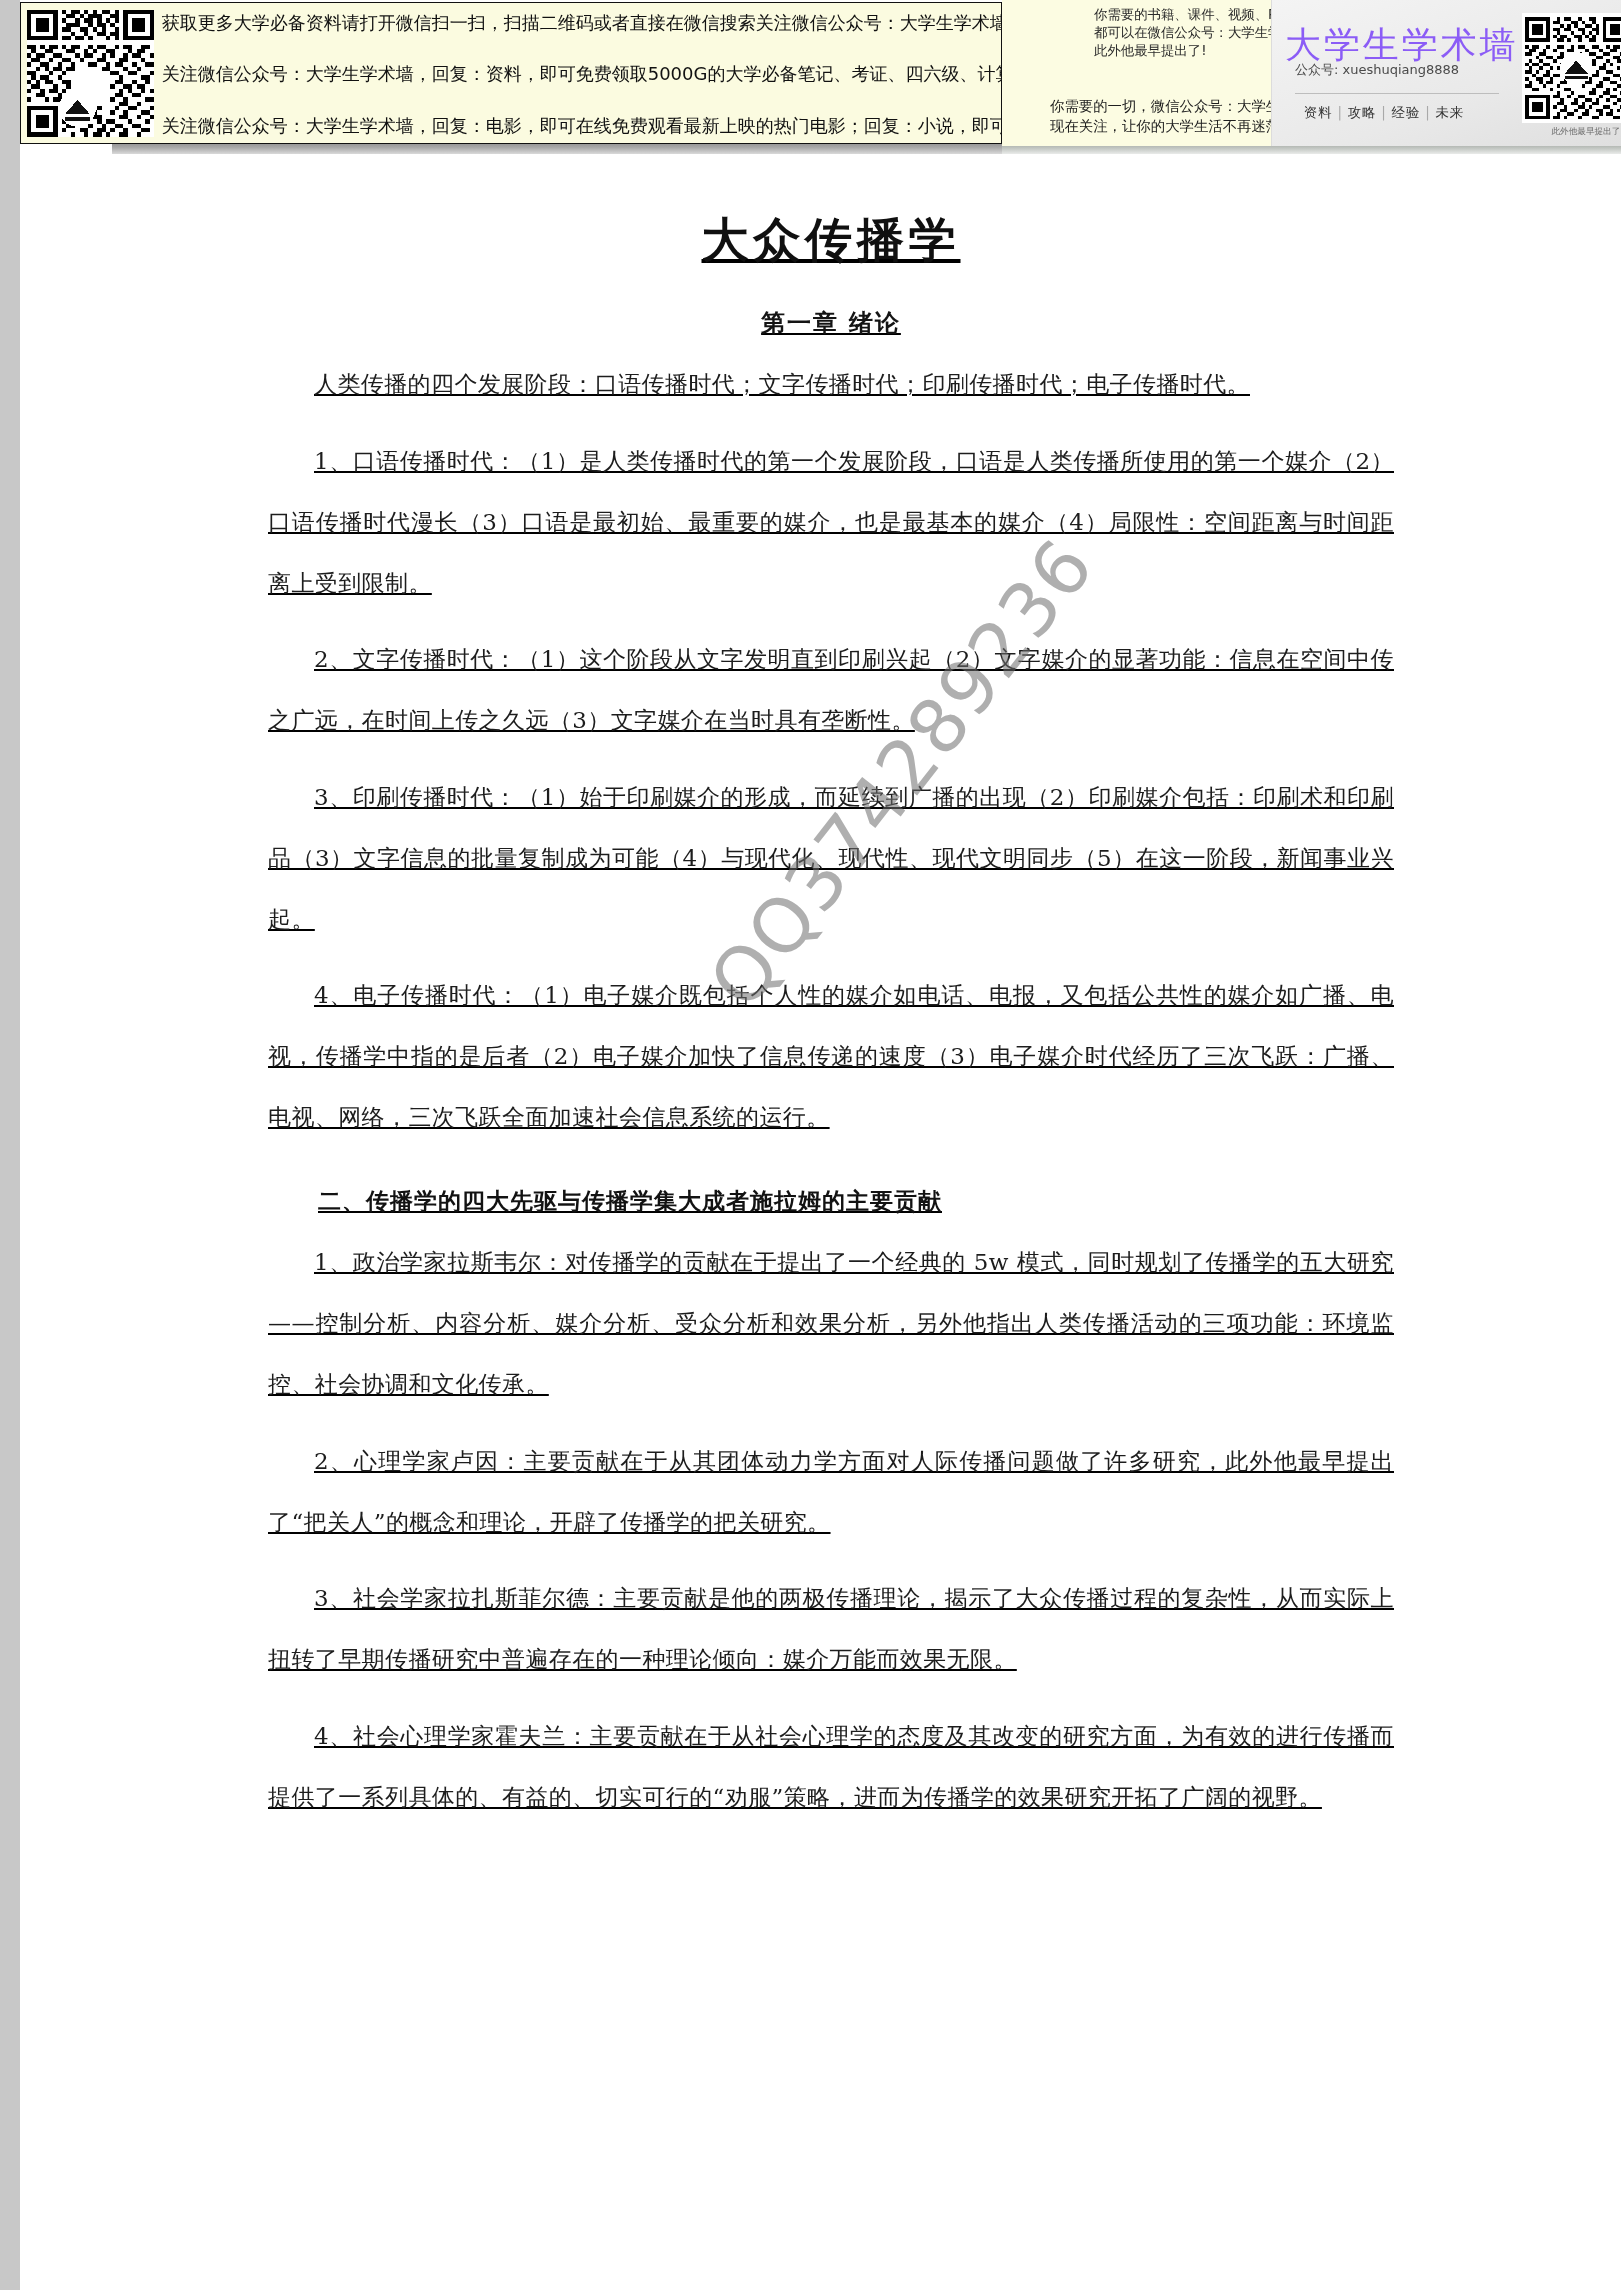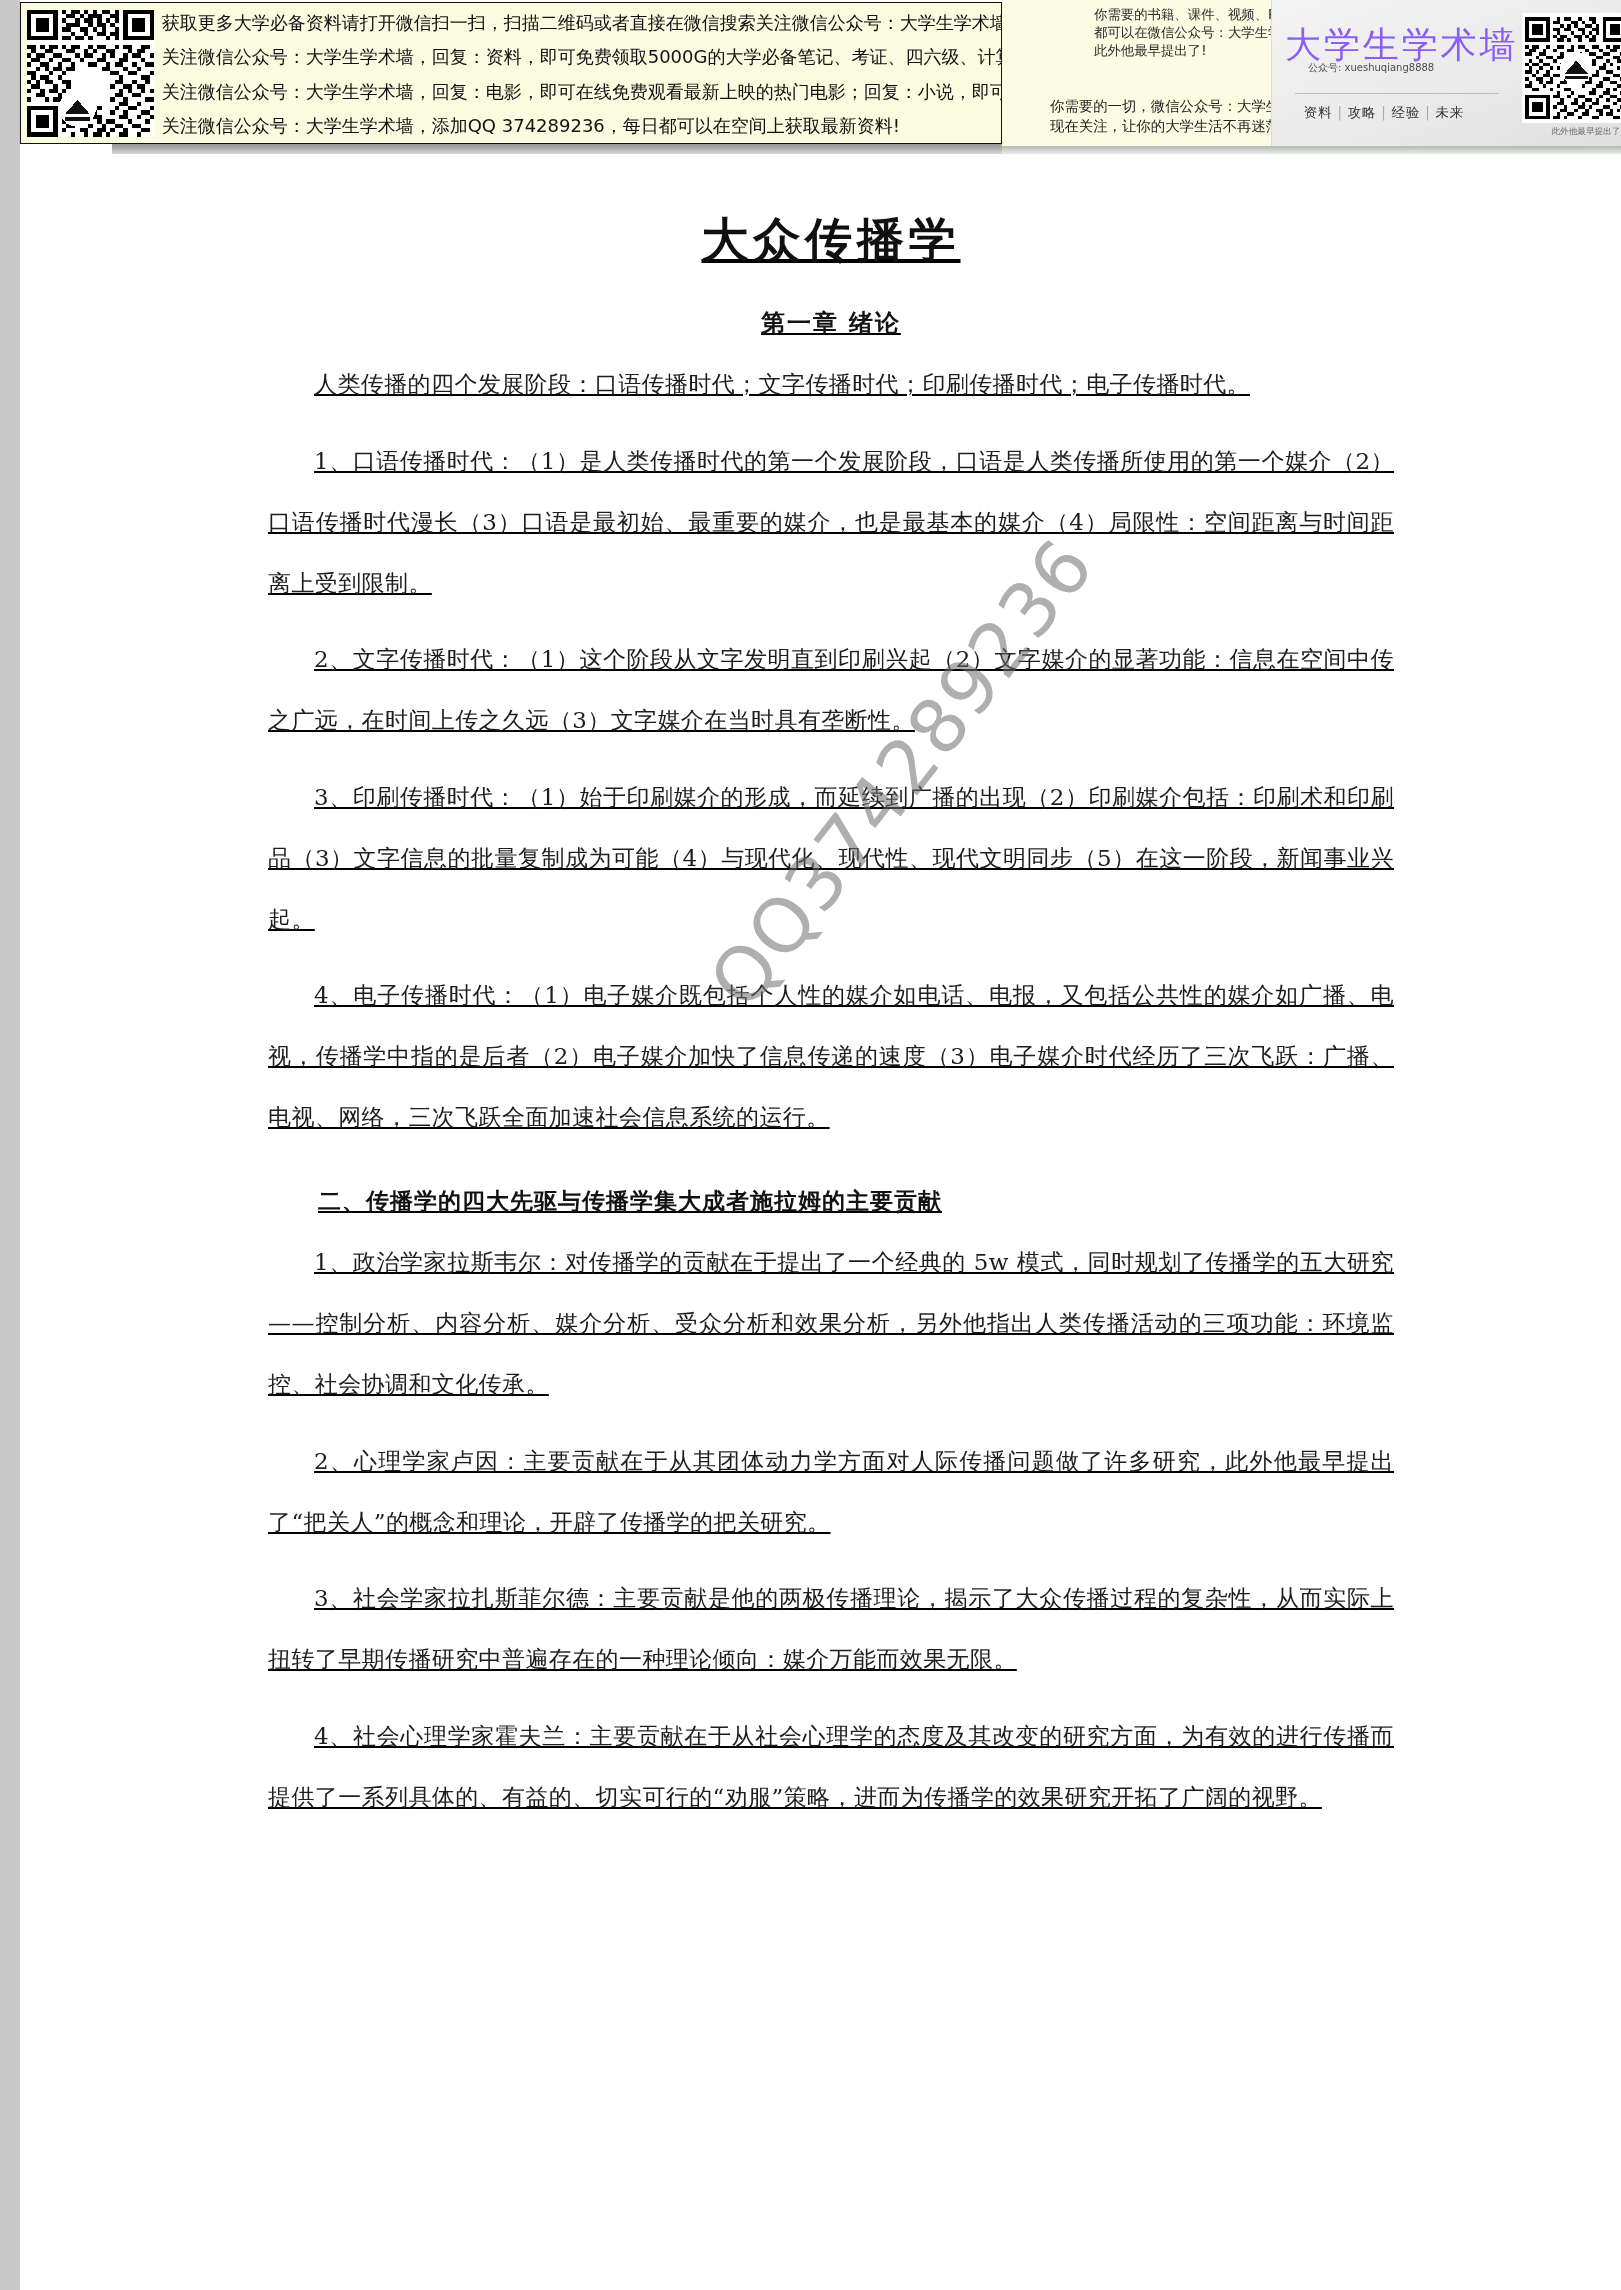--- a/index.html
+++ b/index.html
@@ -117,23 +117,23 @@
     position: absolute;
     left: 13px;
     top: 21px;
     font-size: 36px;
     color: #8b5cf6;
     letter-spacing: 2.9px;
     white-space: nowrap;
   }
   .ad-brand-id {
     position: absolute;
-    left: 36px;
+    left: 23px;
     top: 61px;
-    font-size: 10px;
+    font-size: 13px;
     color: #4a4a4a;
     white-space: nowrap;
   }
   .ad-divider {
     position: absolute;
     left: 23px;
     top: 93px;
     width: 204px;
     height: 1px;
     background: #bdbdbd;
@@ -453,21 +453,20 @@
           </g>
           <circle cx="11.5" cy="22.5" r="4.2" fill="#fff"></circle>
           <path d="M8.6 23.9 L11.5 20.6 L14.4 23.9 Z" fill="#111"></path>
           <rect x="8.6" y="24.4" width="5.8" height="0.9" fill="#111"></rect>
         </svg>
       </div>
       <div class="ad-left-lines">
         <div class="ad-line">获取更多大学必备资料请打开微信扫一扫，扫描二维码或者直接在微信搜索关注微信公众号：大学生学术墙</div>
         <div class="ad-line">关注微信公众号：大学生学术墙，回复：资料，即可免费领取5000G的大学必备笔记、考证、四六级、计算机二级等资料!</div>
         <div class="ad-line">关注微信公众号：大学生学术墙，回复：电影，即可在线免费观看最新上映的热门电影；回复：小说，即可免费领取8500本小说!</div>
-        <div class="ad-line">关注微信公众号：大学生学术墙，添加QQ 374289236，每日都可以在空间上获取最新资料!</div>
       </div>
     </div>
 
     <div class="ad-right">
       <div class="ad-right-text">
         <div class="rl">你需要的书籍、课件、视频、PPT、简历模板</div>
         <div class="rl">都可以在微信公众号：大学生学术墙，回复相</div>
         <div class="rl">此外他最早提出了!</div>
       </div>
       <div class="ad-right-text2">

